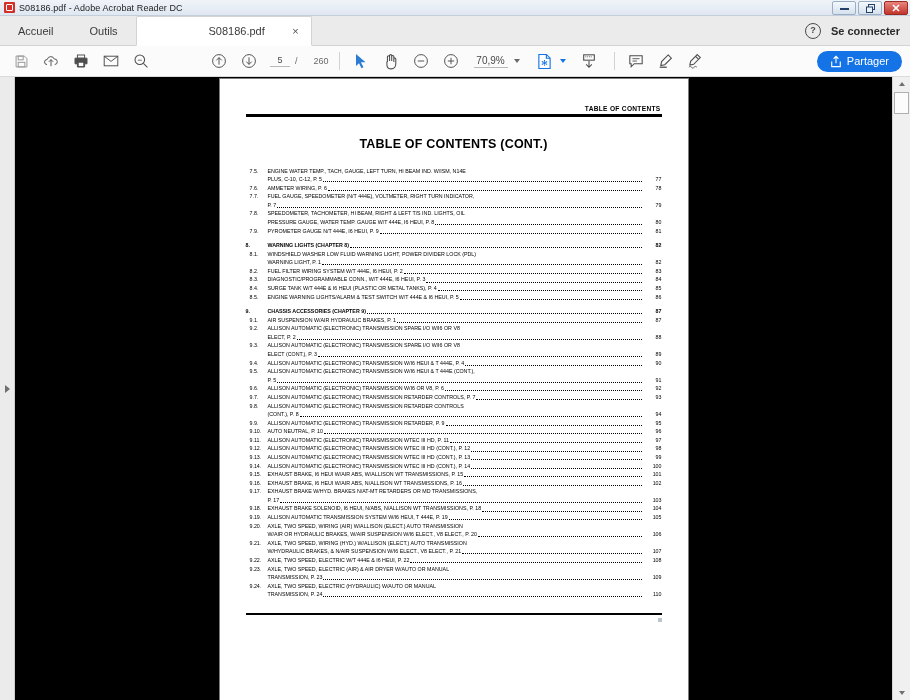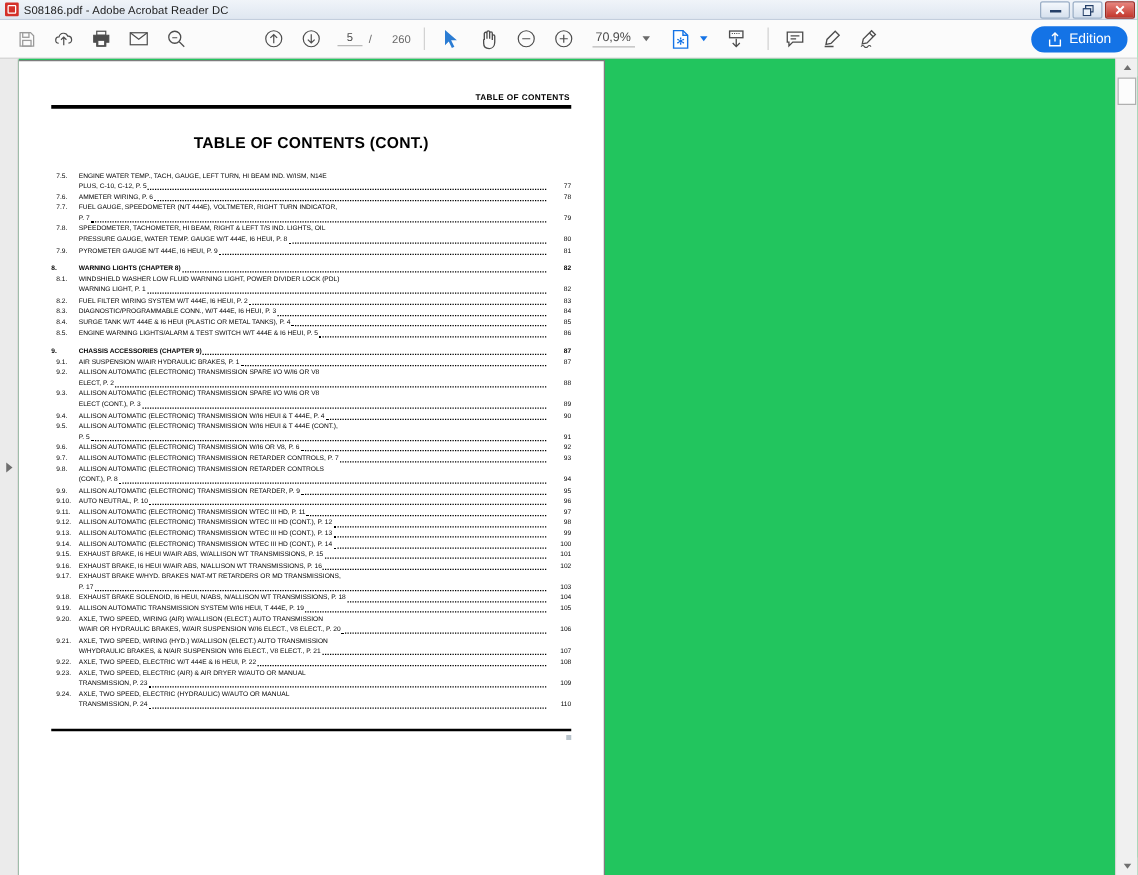--- a/index.html
+++ b/index.html
@@ -109,21 +109,21 @@
     font-size:11px;white-space:nowrap;
   }
 
   
   .main{flex:1 1 auto;display:flex;position:relative;background:#9a9a9a;min-height:0;}
   .leftrail{
     width:14px;flex:0 0 14px;background:#ebebeb;border-right:1px solid #cfcfcf;
     display:flex;align-items:center;justify-content:center;
   }
   .rail-arrow{width:0;height:0;border-top:4px solid transparent;border-bottom:4px solid transparent;border-left:5px solid #6e6e6e;}
-  .viewport{flex:1 1 auto;position:relative;overflow:hidden;background:#22c55e;display:flex;}
+  .viewport{flex:1 1 auto;position:relative;overflow:hidden;background:#000000;display:flex;justify-content:center;}
   .page{
     width:468px;background:#fff;margin-top:2px;
     box-shadow:0 0 0 1px #7d7d7d;
     position:relative;
     padding:26px 26px 0 26px;box-sizing:border-box;
   }
 
   
   .vscroll{
     width:17px;flex:0 0 17px;background:#f0f0f0;border-left:1px solid #d6d6d6;
@@ -188,20 +188,32 @@
       </div>
       <div class="winbtn close">
         <svg width="8" height="8" viewBox="0 0 8 8">
             <path d="M1 1 L7 7 M7 1 L1 7" stroke="#ffffff" stroke-width="1.6" fill="none"></path>
           </svg>
       </div>
     </div>
   </div>
 
 
+  <div class="tabbar">
+    <div class="tabitem">Accueil</div>
+    <div class="tabitem">Outils</div>
+    <div class="tabitem doc">
+      <span>S08186.pdf</span>
+      <span class="tab-close">×</span>
+    </div>
+    <div class="tabbar-right">
+      <div class="help-ico">?</div>
+      <div class="signin">Se connecter</div>
+    </div>
+  </div>
 
   <div class="toolbar">
 
     <div class="tbtn">
       <svg width="15" height="15" viewBox="0 0 18 18" fill="none" stroke="#9a9a9a" stroke-width="1.2">
         <path d="M2.5 2.5h10l3 3v10h-13z"></path>
           <rect x="5" y="2.5" width="6" height="4.5"></rect>
           <rect x="5" y="10" width="8" height="5.5"></rect>
       </svg>
     </div>
@@ -331,21 +343,21 @@
         <path d="M9.6 3.8l3.4 3.4"></path>
         <path d="M2 16c1-1.2 2-1.2 3 0s2 1.2 3 0 2-1.2 3 0" stroke-width="1"></path>
       </svg>
     </div>
 
     <div class="share">
       <svg width="12" height="13" viewBox="0 0 14 15" fill="none" stroke="#ffffff" stroke-width="1.3">
         <path d="M7 9.5V1.5M4.2 4.3L7 1.5l2.8 2.8"></path>
         <path d="M2 7.5v6h10v-6"></path>
       </svg>
-      <span>Edition</span>
+      <span>Partager</span>
     </div>
   </div>
 
   <div class="main">
 
     <div class="leftrail">
       <div class="rail-arrow"></div>
     </div>
 
     <div class="viewport">

